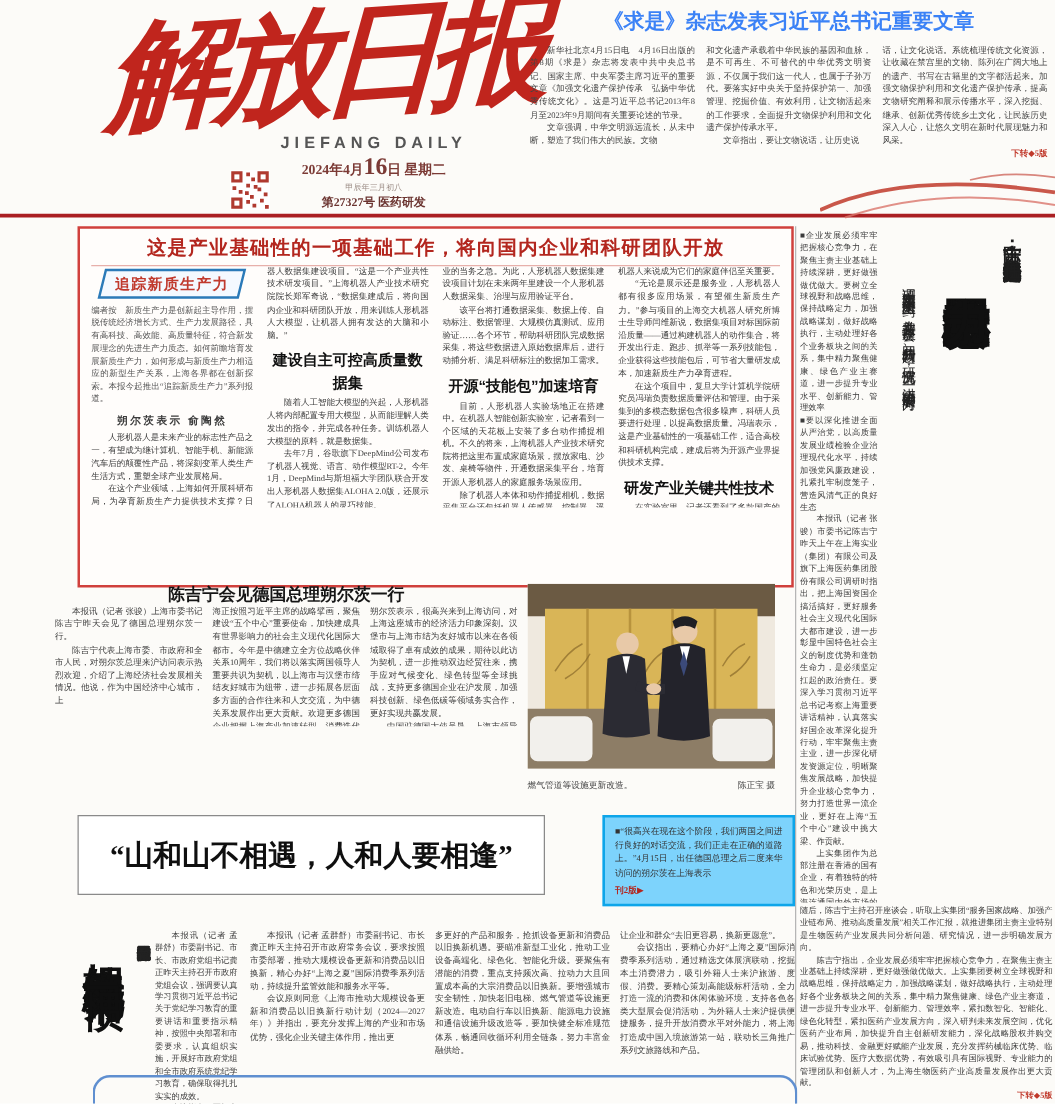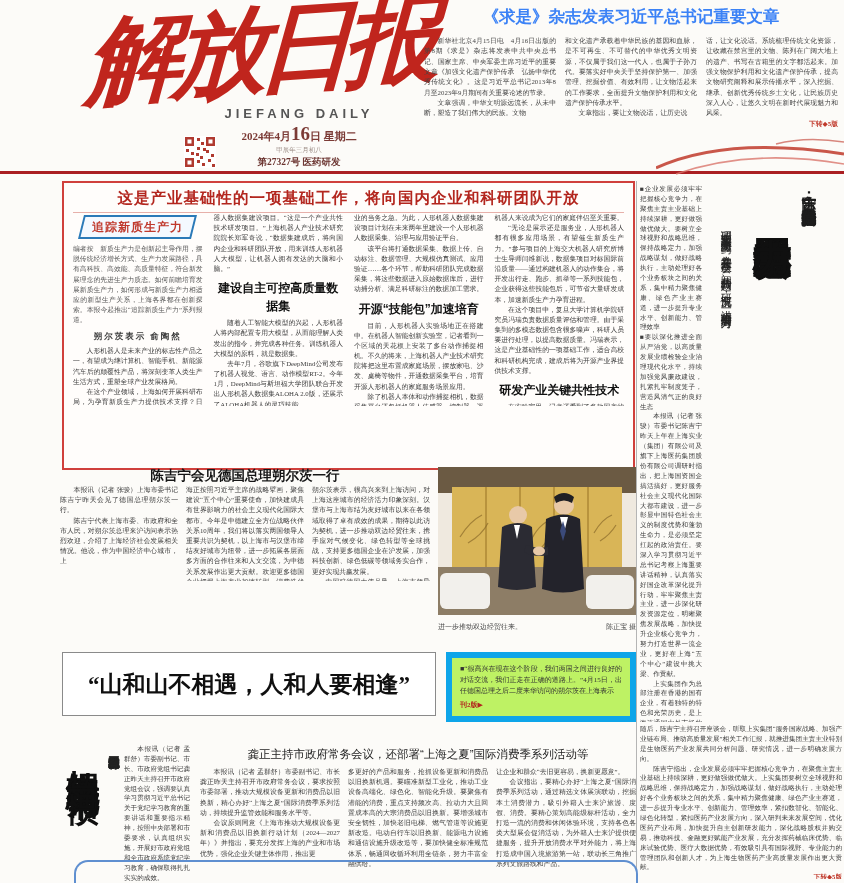--- a/index.html
+++ b/index.html
@@ -64,38 +64,38 @@
         color:#222;padding-top:38px;box-sizing:border-box;height:100%;}
   .sb-headline{width:58px;writing-mode:vertical-rl;font-size:38px;font-weight:900;line-height:1.15;
         color:#101010;padding-top:24px;box-sizing:border-box;height:100%;
         font-family:"Liberation Sans","DejaVu Sans",sans-serif;}
   .sb-kicker{width:46px;height:100%;}
   .sb-kicker .inner{writing-mode:vertical-rl;height:312px;font-size:14.5px;font-weight:600;
         line-height:1.55;color:#1d1d1d;}
   .sb-bottom{position:absolute;left:640px;top:724px;width:202px;height:155px;overflow:hidden;
         font-size:6.6px;line-height:1.5;text-align:justify;color:#3c3c3c;}
   
-  .meeting{position:absolute;left:60px;top:467px;width:576px;display:flex;gap:8px;}
+  .meeting{position:absolute;left:44px;top:467px;width:576px;display:flex;gap:8px;}
   .mt-left{flex:1;min-width:0;}
   .mt-kicker{font-size:13.5px;font-weight:bold;text-align:center;color:#151515;
         font-family:"Liberation Sans","DejaVu Sans",sans-serif;}
   .mt-headline{font-size:25px;font-weight:900;text-align:center;letter-spacing:1px;margin:2px 0 6px;
         color:#0f0f0f;font-family:"Liberation Sans","DejaVu Sans",sans-serif;}
   .mt-cols{display:flex;gap:8px;height:96px;overflow:hidden;font-size:6.8px;line-height:1.5;
         text-align:justify;color:#3c3c3c;}
   .mt-col{flex:1;}
   .mt-photo{width:198px;}
   .caption-row{display:flex;justify-content:space-between;font-size:7px;color:#444;margin-top:3px;}
   
   .quote-row{position:absolute;left:62px;top:652px;width:574px;display:flex;gap:10px;align-items:flex-start;}
   .q-headline-box{width:372px;height:62px;border:1.5px solid #8a8a8a;background:#fff;
         display:flex;align-items:center;justify-content:center;}
   .q-headline{font-size:23px;font-weight:900;color:#0f0f0f;
         font-family:Liberation Serif, serif;}
-  .q-box{flex:1;border:6px solid #0ea5e9;background:#bef264;padding:6px 8px;}
+  .q-box{flex:1;border:2px solid #0ea5e9;background:#7dd3fc;padding:6px 8px;margin-left:36px;}
   .q-text{font-size:7px;line-height:1.6;text-align:justify;color:#333;margin:0;}
   .q-ref{font-size:7px;color:#b3261e;font-weight:bold;text-align:left;margin-top:2px;}
   
   .bottom-band{position:absolute;left:60px;top:744px;width:576px;height:160px;display:flex;gap:10px;}
   .discipline{width:130px;display:flex;gap:3px;}
   .d-headline{width:40px;writing-mode:vertical-rl;font-size:33px;font-weight:900;line-height:1.05;
         letter-spacing:2px;color:#0f0f0f;font-family:"Liberation Sans","DejaVu Sans",sans-serif;}
   .d-subhead{width:18px;writing-mode:vertical-rl;font-size:11px;font-weight:600;line-height:1.3;
         color:#222;padding-top:4px;box-sizing:border-box;}
   .d-body{flex:1;font-size:6.6px;line-height:1.5;text-align:justify;color:#3c3c3c;overflow:hidden;}
@@ -277,21 +277,21 @@
         <circle cx="126" cy="38" r="10" fill="#e8c9a8"></circle>
         <path d="M116,30 q10,-8 20,0 l-2,6 q-8,-5 -16,0 z" fill="#1f1f24"></path>
         <path d="M108,52 q18,-9 34,0 l4,70 q-21,7 -42,0 z" fill="#23232b"></path>
         <path d="M122,50 l8,0 l-4,16 z" fill="#fff"></path>
         <path d="M125,54 l3,10 l-3,10 l-3,-10 z" fill="#3b4a7a"></path>
 
         <path d="M88,78 q10,4 22,2 l0,8 q-12,3 -24,-3 z" fill="#2b2b33"></path>
         <ellipse cx="101" cy="84" rx="6" ry="4.5" fill="#e8c9a8"></ellipse>
       </svg>
       <div class="caption-row">
-        <span>进一步推动双边经贸往来。</span>
+        <span>燃气管道等设施更新改造。</span>
         <span>陈正宝 摄</span>
       </div>
     </div>
   </div>
 
   <div class="quote-row">
     <div class="q-headline-box">
       <span class="q-headline">“山和山不相遇，人和人要相逢”</span>
     </div>
     <div class="q-box">
@@ -303,21 +303,20 @@
   <div class="bottom-band">
     <div class="discipline">
       <div class="d-headline">把铁的纪律转化为日常习惯</div>
       <div class="d-subhead">龚正主持会议部署开展市政府系统党纪学习教育</div>
       <div class="d-body">
           <p class="col-p">本报讯（记者 孟群舒）市委副书记、市长、市政府党组书记龚正昨天主持召开市政府党组会议，强调要认真学习贯彻习近平总书记关于党纪学习教育的重要讲话和重要指示精神，按照中央部署和市委要求，认真组织实施，开展好市政府党组和全市政府系统党纪学习教育，确保取得扎扎实实的成效。</p>
           <p class="col-p">会议指出，要切实提高站位，深刻认</p>
         </div>
     </div>
     <div class="renewal">
-      <div class="rn-subhead">龚正主持市政府常务会议，还部署“上海之夏”国际消费季系列活动等</div>
       <div class="rn-cols">
         <div class="rn-col">
             <p class="col-p">本报讯（记者 孟群舒）市委副书记、市长龚正昨天主持召开市政府常务会议，要求按照市委部署，推动大规模设备更新和消费品以旧换新，精心办好“上海之夏”国际消费季系列活动，持续提升监管效能和服务水平等。</p>
             <p class="col-p">会议原则同意《上海市推动大规模设备更新和消费品以旧换新行动计划（2024—2027年）》并指出，要充分发挥上海的产业和市场优势，强化企业关键主体作用，推出更</p>
           </div>
         <div class="rn-col">
             <p class="col-p noindent">多更好的产品和服务，抢抓设备更新和消费品以旧换新机遇。要瞄准新型工业化，推动工业设备高端化、绿色化、智能化升级。要聚焦有潜能的消费，重点支持频次高、拉动力大且回置成本高的大宗消费品以旧换新。要增强城市安全韧性，加快老旧电梯、燃气管道等设施更新改造。电动自行车以旧换新、能源电力设施和通信设施升级改造等，要加快健全标准规范体系，畅通回收循环利用全链条，努力丰富金融供给。</p>
           </div>
         <div class="rn-col">
             <p class="col-p noindent">让企业和群众“去旧更容易，换新更愿意”。</p>

